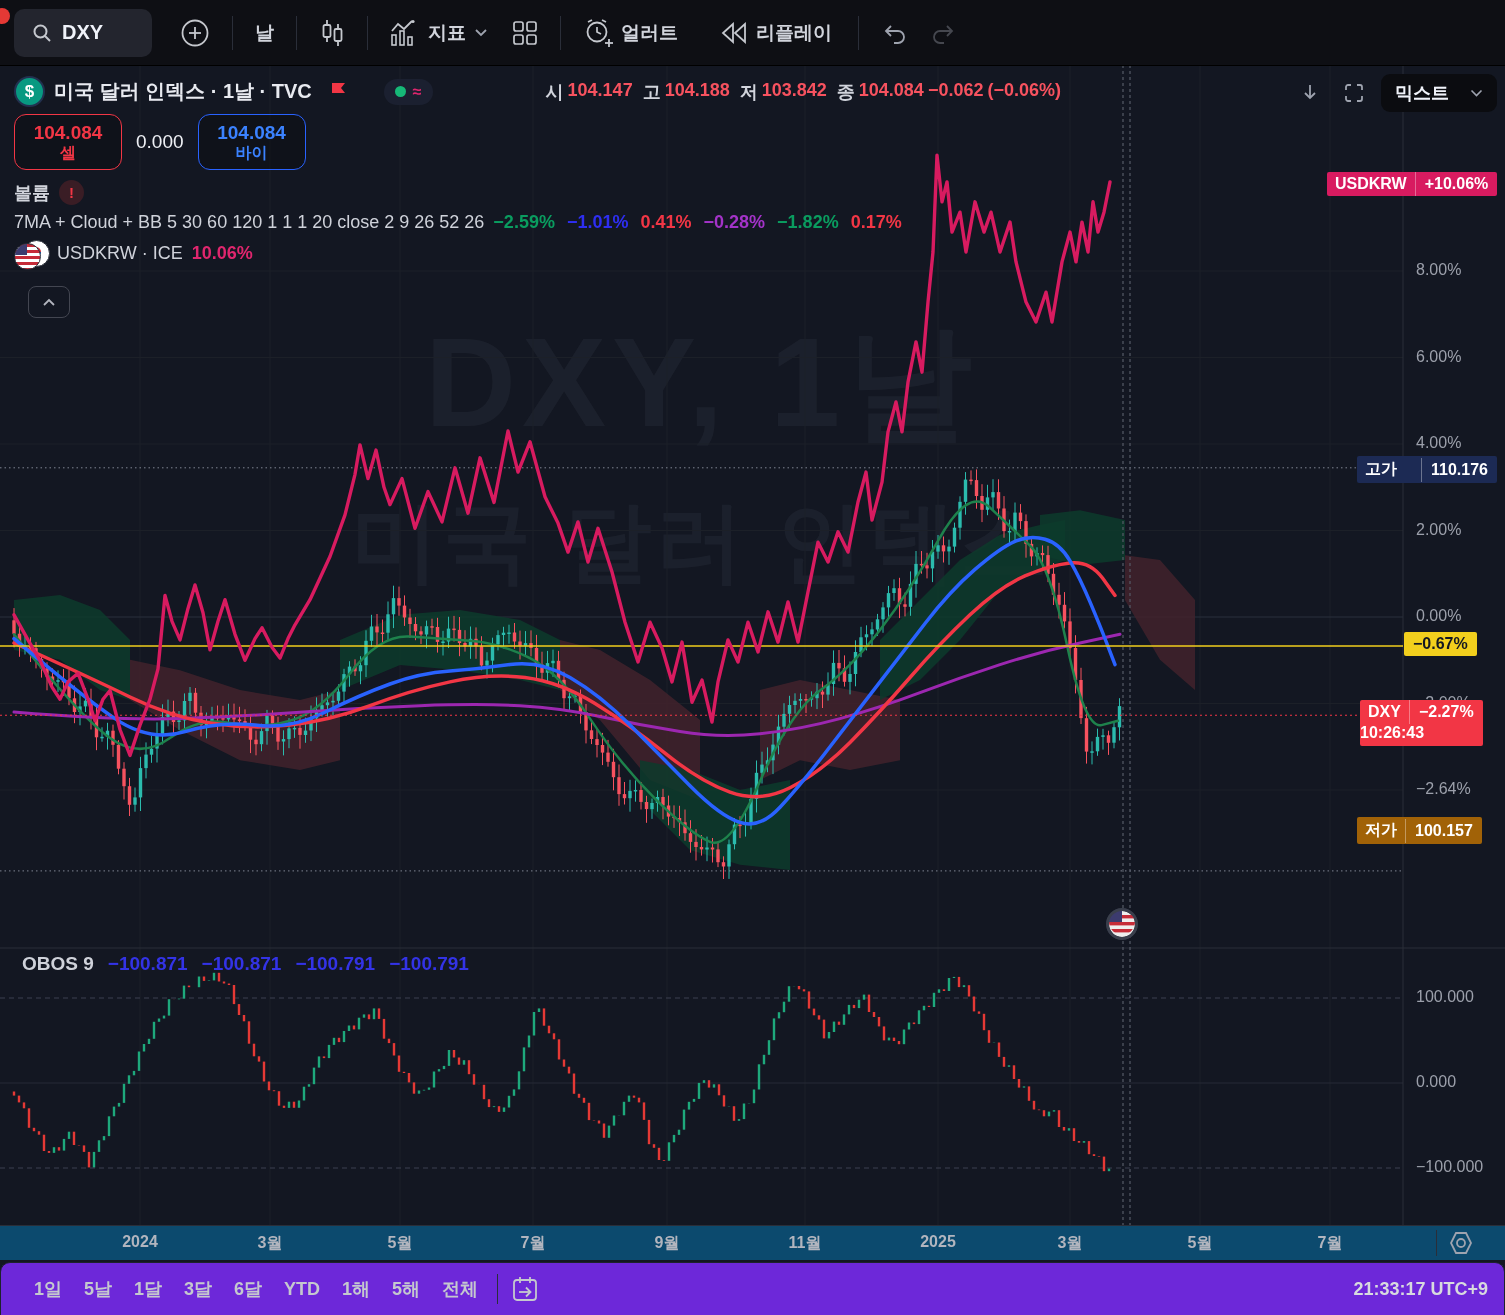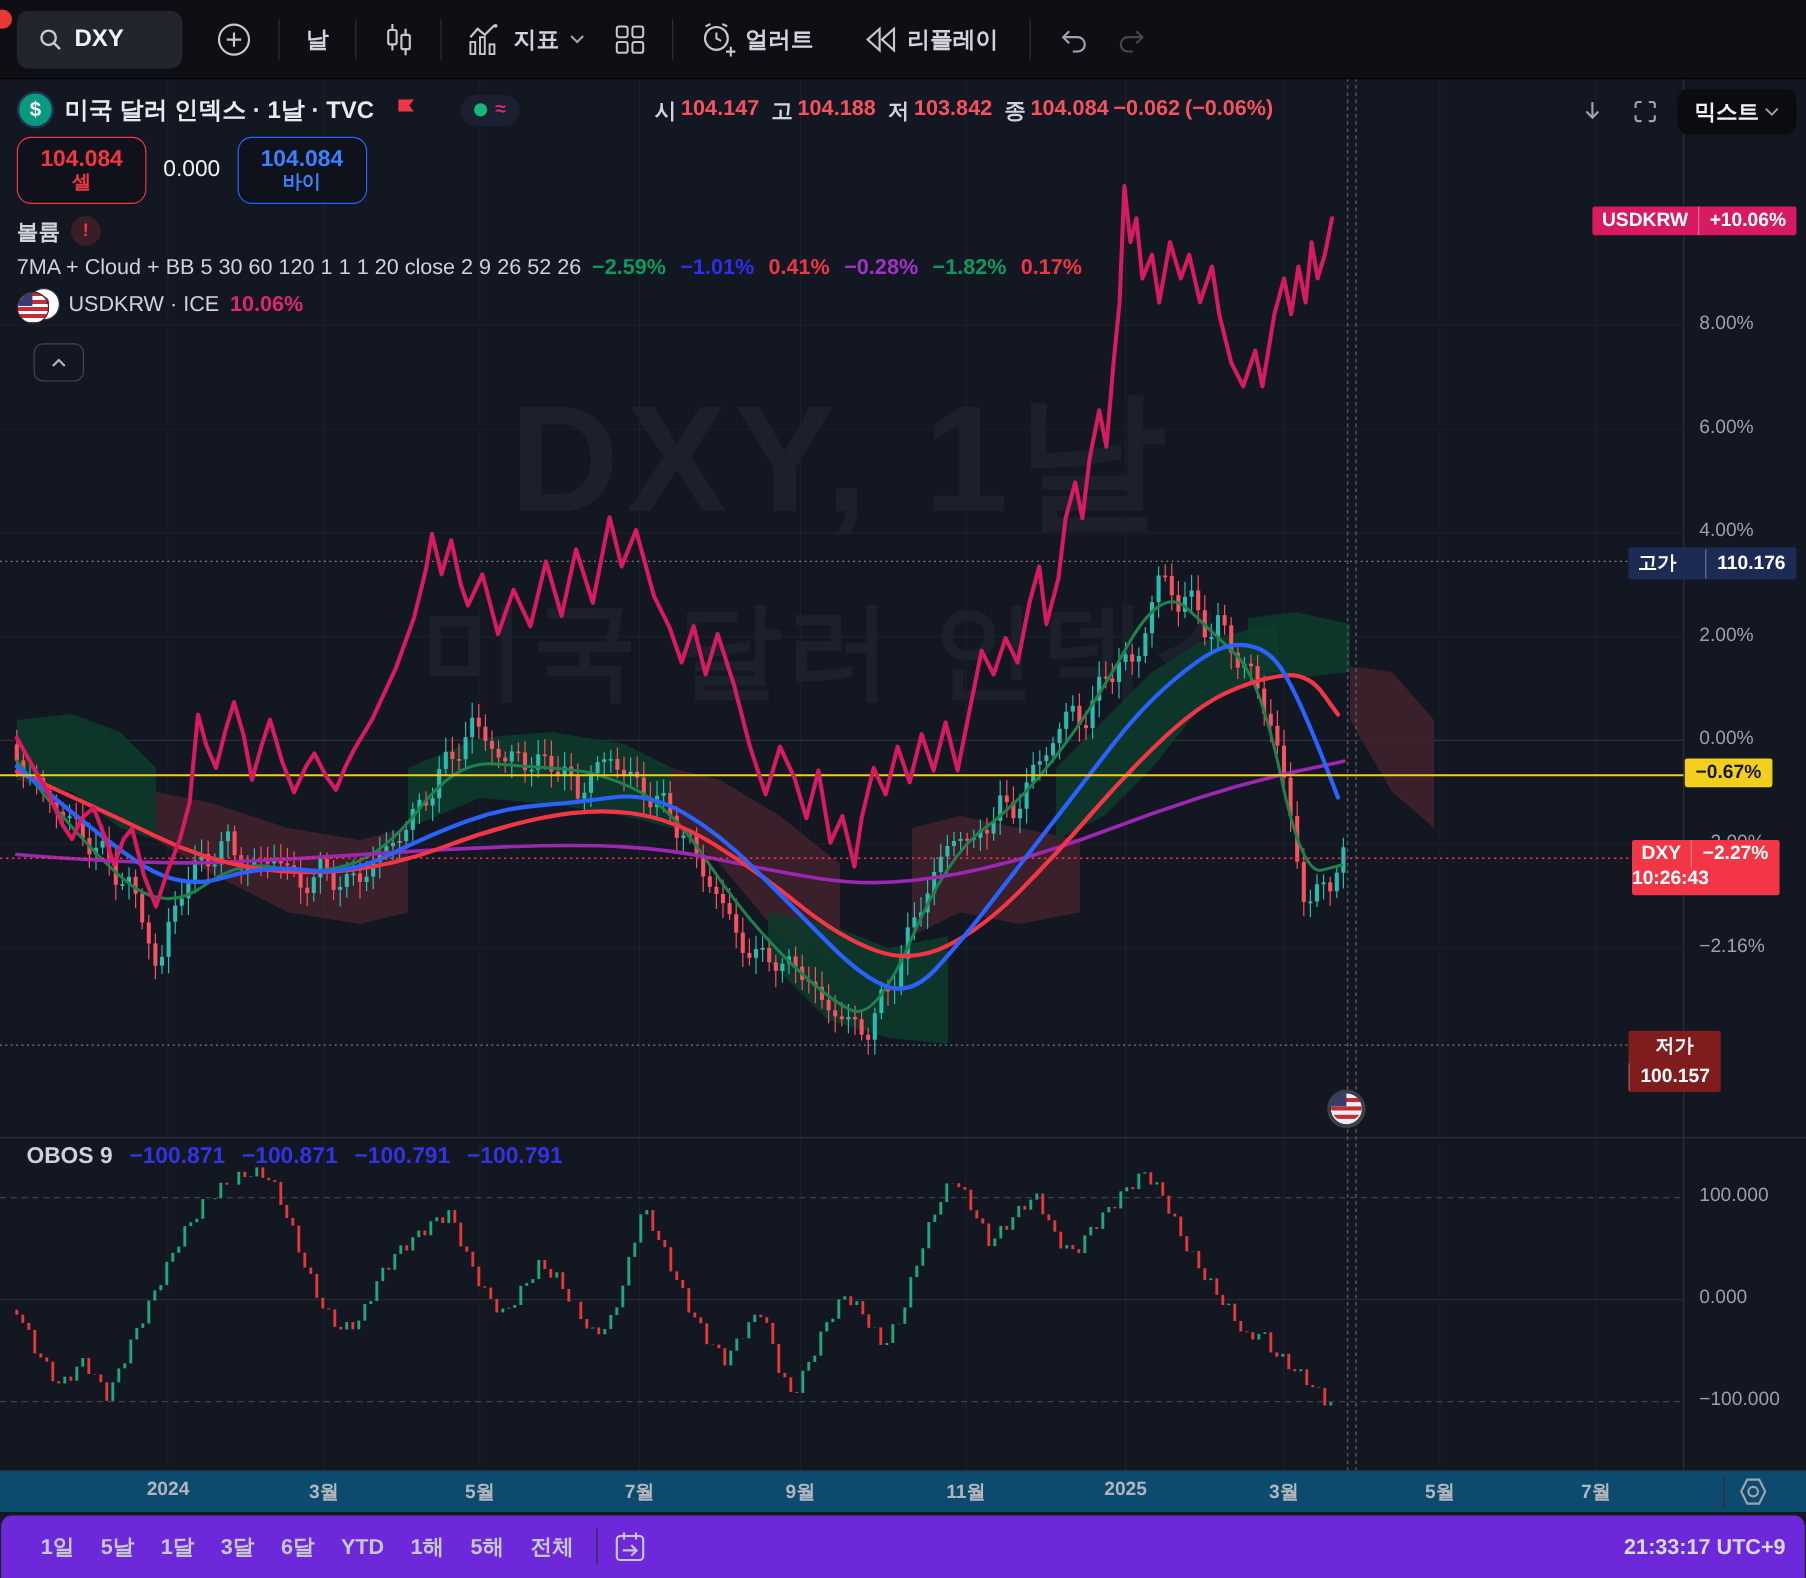--- a/index.html
+++ b/index.html
@@ -47,34 +47,34 @@
   .flag.kr{left:9px;top:0;background:#fff;}
   .flag.kr i{position:absolute;left:7px;top:6px;width:10px;height:10px;border-radius:50%;background:linear-gradient(180deg,#cd2e3a 50%,#0047a0 50%);}
   .flag.us{left:0;top:3px;background:repeating-linear-gradient(180deg,#c62b38 0 3px,#fff 3px 6px);}
   .flag.us i{position:absolute;left:0;top:0;width:12px;height:11px;background:#3c3b6e;}
   .cmp-sym{color:#cfd2da;}
   .cmp-val{color:#e0266e;font-weight:bold;}
   #collapse-btn{position:absolute;left:28px;top:286px;width:40px;height:30px;border:1px solid #434651;border-radius:8px;display:flex;align-items:center;justify-content:center;color:#b2b5be;z-index:10;cursor:pointer;font-size:14px;}
   
   #tr-controls{position:absolute;right:8px;top:74px;display:flex;align-items:center;gap:10px;z-index:12;}
   .sq-btn{width:34px;height:34px;border-radius:7px;display:flex;align-items:center;justify-content:center;color:#9ea3af;cursor:pointer;}
-  #mixed-btn{background:#0b0c10;border-radius:9px;height:38px;padding:0 14px;display:flex;align-items:center;gap:4px;color:#f0f3fa;font-weight:bold;font-size:18px;cursor:pointer;}
+  #mixed-btn{background:#0b0c10;border-radius:9px;height:38px;padding:0 14px;display:flex;align-items:center;gap:21px;color:#f0f3fa;font-weight:bold;font-size:18px;cursor:pointer;}
   
   #price-axis{position:absolute;left:1404px;top:65px;width:101px;height:1193px;z-index:5;}
   .ps-tick{position:absolute;left:12px;font-size:16px;color:#9ca0ab;}
   .badge{position:absolute;display:flex;align-items:center;font-size:16px;font-weight:bold;color:#fff;z-index:8;border-radius:2px;overflow:hidden;}
   .badge .cellL{padding:3px 8px;} .badge .cellR{padding:3px 9px;border-left:1px solid rgba(255,255,255,.35);}
   #bdg-usdkrw{left:1327px;top:172px;background:#d81b60;}
   #bdg-high{left:1357px;top:456px;background:#1c2a54;gap:16px;}
   #bdg-yellow{left:1404px;top:632px;background:#f2cf1d;color:#131722;}
   #bdg-yellow .cellR{border-left:none;}
   #bdg-dxy{left:1360px;top:700px;background:#f23645;flex-direction:column;align-items:stretch;}
   #bdg-dxy .r1{display:flex;align-items:center;}
   #bdg-dxy .r2{padding:0 9px 4px 0;}
-  #bdg-low{left:1357px;top:859px;background:#7f1d1d;flex-direction:column;}
+  #bdg-low{left:1357px;top:817px;background:#a16207;}
   
   #obos-legend{position:absolute;left:22px;top:953px;z-index:10;display:flex;gap:14px;font-size:19px;}
   #obos-legend .nm{color:#cfd2da;font-weight:bold;}
   #obos-legend .vals{display:flex;gap:14px;color:#3333e6;font-weight:bold;}
   
   #tvlogo{position:absolute;left:26px;top:1160px;z-index:11;display:flex;align-items:center;gap:10px;}
   #tvlogo .txt{font-size:31px;font-weight:bold;color:#fff;text-shadow:0 0 6px rgba(0,0,0,.9);}
   
   #time-axis{position:absolute;left:0;top:1225px;width:1505px;height:34px;border-top:1px solid #2a2e39;z-index:6;background:#0c4a6e;}
   .tx-tick{position:absolute;top:7px;transform:translateX(-50%);font-size:16px;color:#b2b5be;font-weight:bold;}
@@ -964,21 +964,21 @@
     </div>
   </div>
 
   <div id="price-axis">
       <span class="ps-tick" style="top: 196px;">8.00%</span>
       <span class="ps-tick" style="top: 282.5px;">6.00%</span>
       <span class="ps-tick" style="top: 369px;">4.00%</span>
       <span class="ps-tick" style="top: 455.5px;">2.00%</span>
       <span class="ps-tick" style="top: 542px;">0.00%</span>
       <span class="ps-tick" style="top: 628.5px;">−2.00%</span>
-      <span class="ps-tick" style="top: 715px;">−2.16%</span>
+      <span class="ps-tick" style="top: 715px;">−2.64%</span>
       <span class="ps-tick" style="top: 923px;">100.000</span>
       <span class="ps-tick" style="top: 1008px;">0.000</span>
       <span class="ps-tick" style="top: 1093px;">−100.000</span>
     </div>
 
   <div class="badge" id="bdg-usdkrw">
     <span class="cellL">USDKRW</span>
     <span class="cellR">+10.06%</span>
   </div>
   <div class="badge" id="bdg-high">

